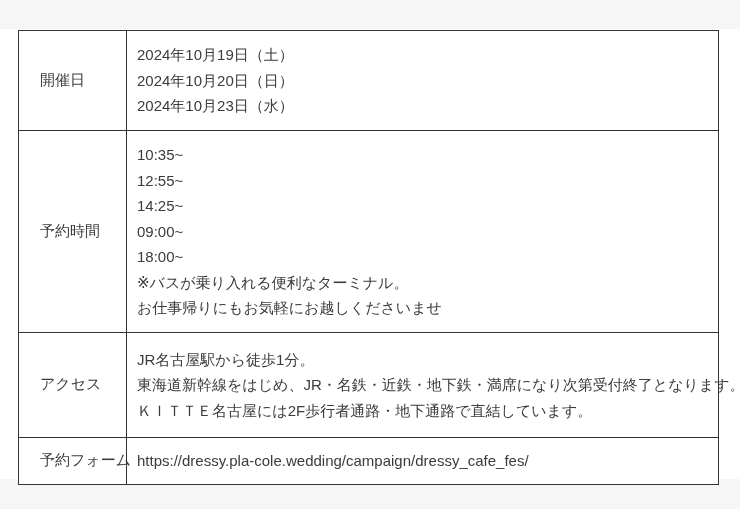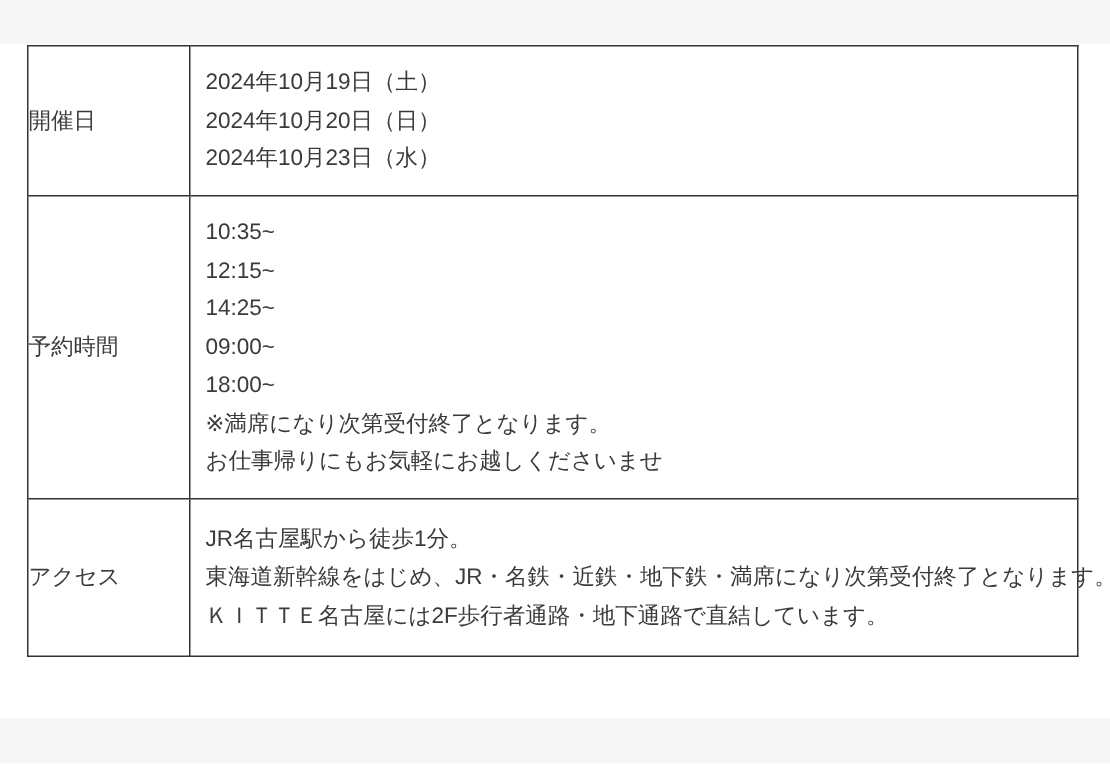--- a/index.html
+++ b/index.html
@@ -28,22 +28,23 @@
   table.info-table th, table.info-table td {
     border: 1px solid #333333;
     font-size: 15px;
     font-weight: normal;
     color: #3b3b3b;
     vertical-align: middle;
     text-align: left;
   }
   table.info-table th {
     width: 108px;
-    padding: 8px 6px 8px 0;
+    padding: 8px 6px 8px 21px;
     background: #ffffff;
+    font-family: Liberation Serif, serif;
   }
   table.info-table td {
     padding: 10px 8px 10px 10px;
   }
   table.info-table tr:nth-child(1) { height: 100px; }
   table.info-table tr:nth-child(2) { height: 202px; }
   table.info-table tr:nth-child(3) { height: 105px; }
   table.info-table tr:nth-child(4) { height: 41px; }
   .cell-line { line-height: 25.6px; white-space: nowrap; }
 </style>
@@ -66,35 +67,43 @@
           <div class="cell-line">2024年10月23日（水）</div>
         </td>
       </tr>
 
       <tr>
         <th>
           <div class="cell-line">予約時間</div>
         </th>
         <td>
           <div class="cell-line">10:35~</div>
-          <div class="cell-line">12:15~</div>
+          <div class="cell-line">12:55~</div>
           <div class="cell-line">14:25~</div>
           <div class="cell-line">09:00~</div>
           <div class="cell-line">18:00~</div>
-          <div class="cell-line">※満席になり次第受付終了となります。</div>
+          <div class="cell-line">※バスが乗り入れる便利なターミナル。</div>
           <div class="cell-line">お仕事帰りにもお気軽にお越しくださいませ</div>
         </td>
       </tr>
 
       <tr>
         <th>
           <div class="cell-line">アクセス</div>
         </th>
         <td>
           <div class="cell-line">JR名古屋駅から徒歩1分。</div>
           <div class="cell-line">東海道新幹線をはじめ、JR・名鉄・近鉄・地下鉄・満席になり次第受付終了となります。</div>
           <div class="cell-line">ＫＩＴＴＥ名古屋には2F歩行者通路・地下通路で直結しています。</div>
         </td>
       </tr>
 
+      <tr>
+        <th>
+          <div class="cell-line">予約フォーム</div>
+        </th>
+        <td>
+          <div class="cell-line">https://dressy.pla-cole.wedding/campaign/dressy_cafe_fes/</div>
+        </td>
+      </tr>
     </tbody>
   </table>
 </div>
 
 </body></html>

